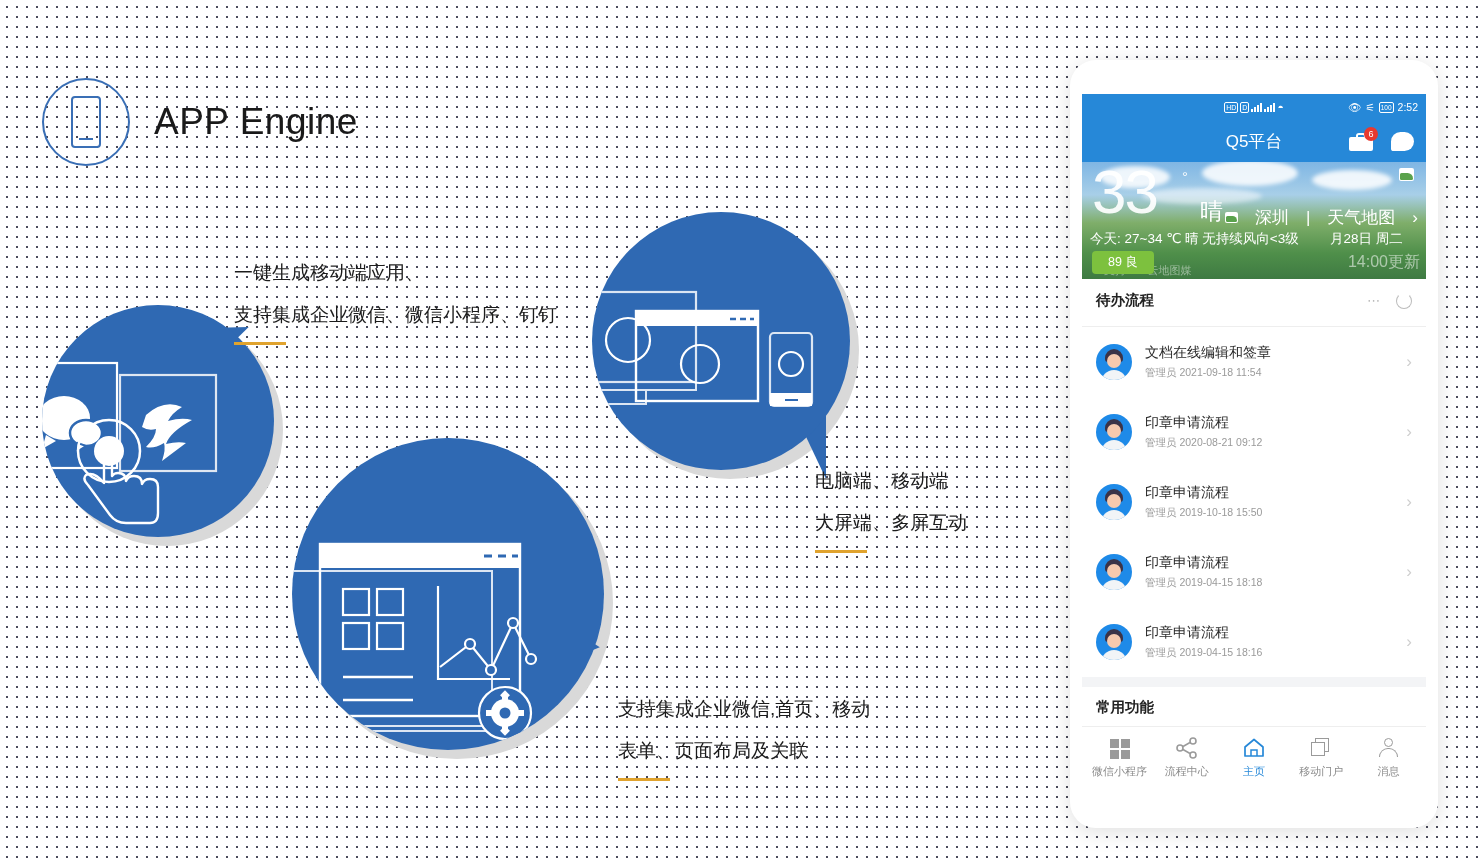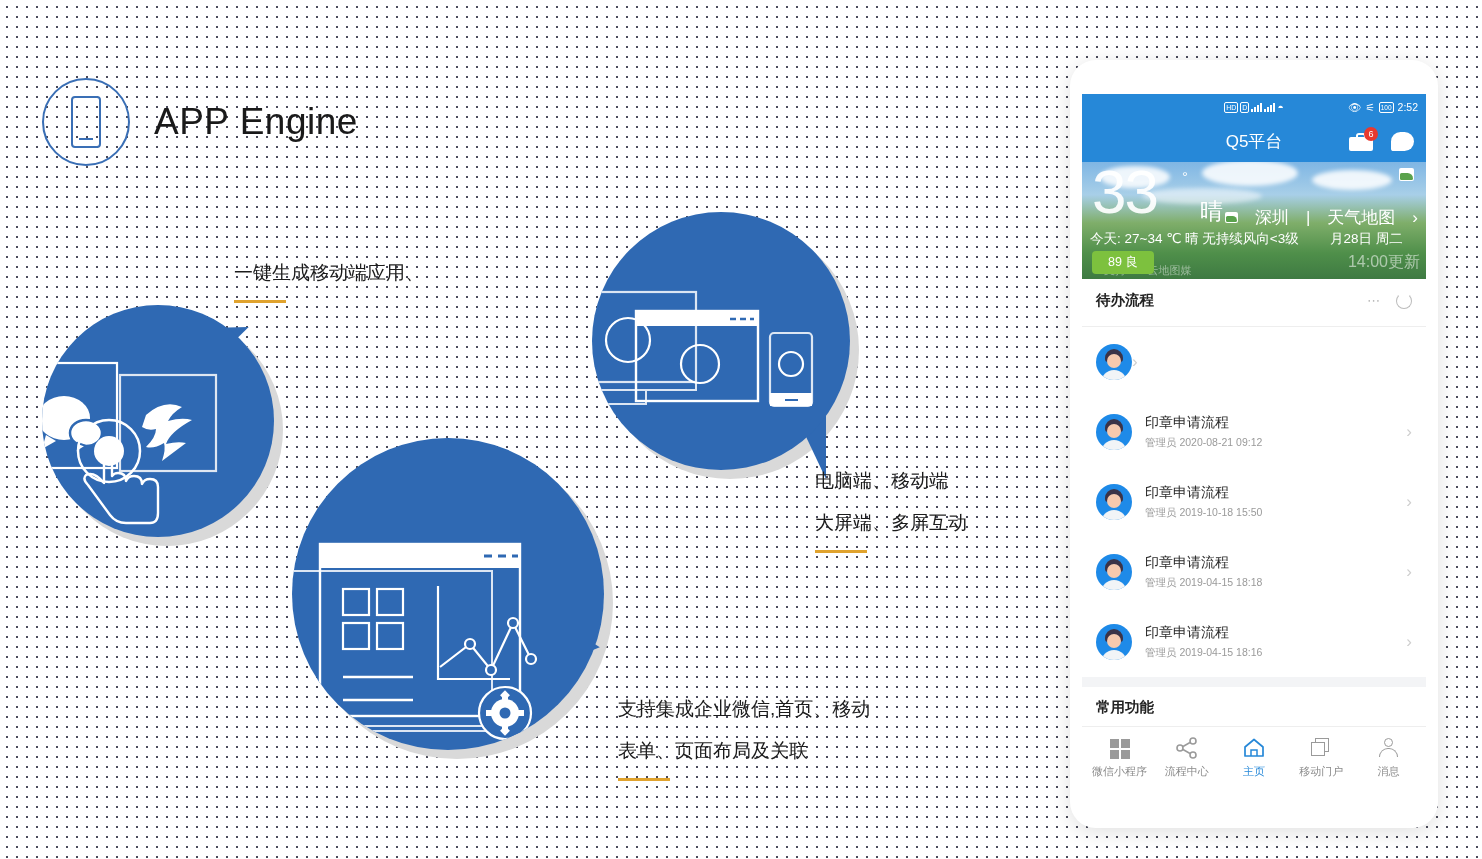--- a/index.html
+++ b/index.html
@@ -252,20 +252,21 @@
         <rect x="-16" y="-16" width="7" height="7" transform="rotate(45)"></rect>
         <rect x="9" y="9" width="7" height="7" transform="rotate(45)"></rect>
       </g>
       <circle cx="213" cy="275" r="5.5" fill="#2f69b3"></circle>
     </svg>
   </div>
 </div>
 
 <div class="annot" id="annot1">
   <div>一键生成移动端应用、</div>
+  <div>支持集成企业微信、微信小程序、钉钉</div>
   <span class="ul"></span>
 </div>
 <div class="annot" id="annot2">
   <div>电脑端、移动端</div>
   <div>大屏端、多屏互动</div>
   <span class="ul"></span>
 </div>
 <div class="annot" id="annot3">
   <div>支持集成企业微信,首页、移动</div>
   <div>表单、页面布局及关联</div>
@@ -345,20 +346,24 @@
       <div class="refresh-icon"></div>
     </div>
 
     <div>
       <div class="todo-item">
         <div class="avatar">
             <span class="av-hair"></span>
             <span class="av-face"></span>
             <span class="av-body"></span>
           </div>
+        <div class="todo-text">
+          <div class="todo-title">文档在线编辑和签章</div>
+          <div class="todo-meta">管理员 2021-09-18 11:54</div>
+        </div>
         <div class="chev">›</div>
       </div>
       <div class="todo-item">
         <div class="avatar">
             <span class="av-hair"></span>
             <span class="av-face"></span>
             <span class="av-body"></span>
           </div>
         <div class="todo-text">
           <div class="todo-title">印章申请流程</div>

